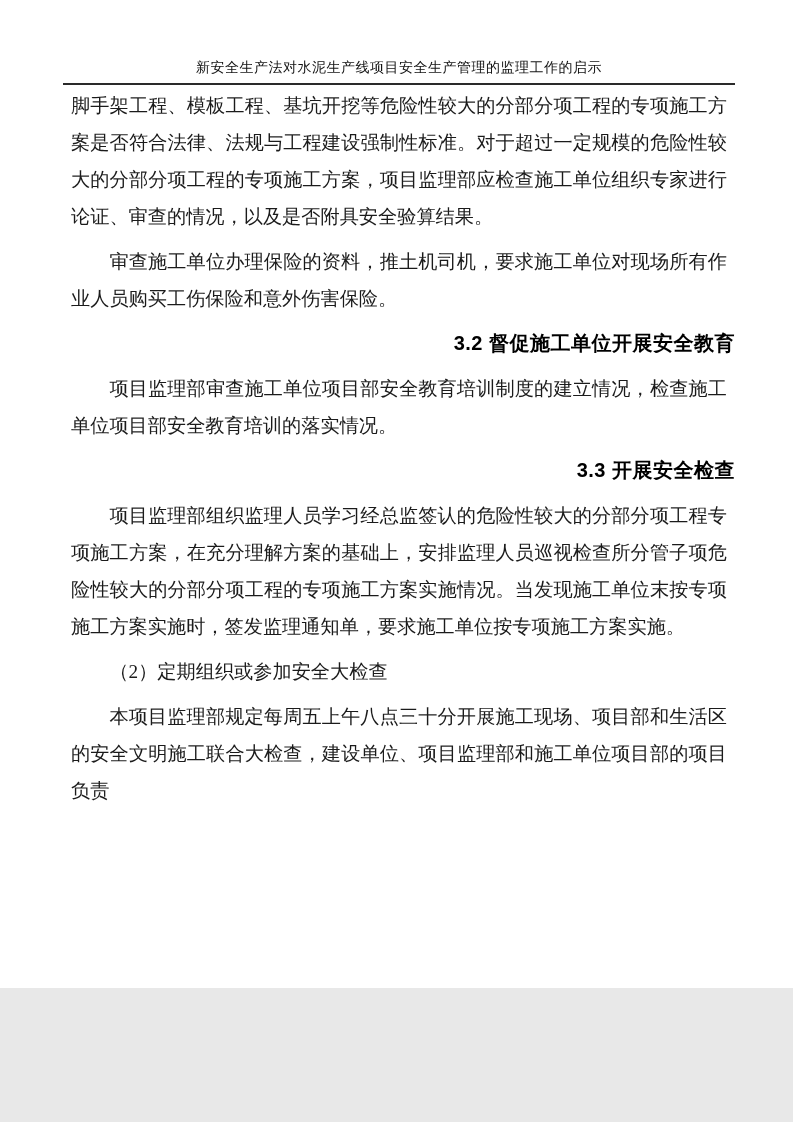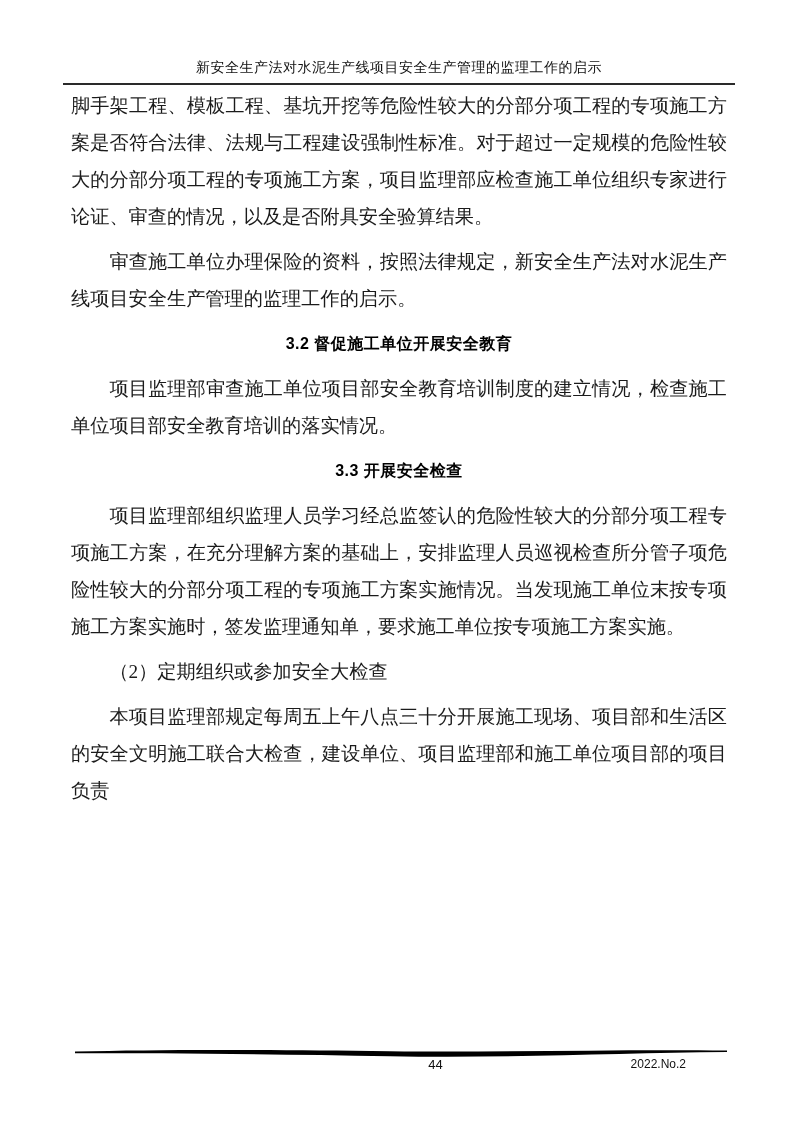--- a/index.html
+++ b/index.html
@@ -1,19 +1,19 @@
 <!DOCTYPE html>
 <html lang="zh"><head>
 <meta charset="utf-8">
 <style>
   html, body { margin: 0; padding: 0; background: #e8e8e8; }
   .page {
     position: relative;
     width: 793px;
-    height: 1122px;
+    height: 988px;
     margin: 0 auto;
     background: #ffffff;
     overflow: hidden;
     font-family: "Liberation Serif", serif;
     color: #1b1b1b;
   }
   .running-title {
     position: absolute;
     top: 59px;
     left: 63px;
@@ -39,26 +39,26 @@
     width: 672px;
     font-size: 19.2px;
     line-height: 37px;
     text-align: justify;
     color: #1b1b1b;
   }
   .content p { margin: 8px; }
   .content p.indent { text-indent: 2em; }
   .content h2 {
     margin: 0;
-    font-size: 16px;
+    font-size: 20px;
     line-height: 37px;
     font-weight: 700;
     color: #000;
     font-family: "Liberation Sans", sans-serif;
-    text-align: center;
+    text-align: right;
     letter-spacing: 0.5px;
   }
   .footer-bar-svg {
     position: absolute;
     top: 1047px;
     left: 75px;
     width: 652px;
     height: 14px;
   }
   .page-number {
@@ -88,21 +88,21 @@
 <body>
 
 <div class="page">
 
   <div class="running-title">新安全生产法对水泥生产线项目安全生产管理的监理工作的启示</div>
 
   <div class="header-rule"></div>
 
   <div class="content">
     <p>脚手架工程、模板工程、基坑开挖等危险性较大的分部分项工程的专项施工方案是否符合法律、法规与工程建设强制性标准。对于超过一定规模的危险性较大的分部分项工程的专项施工方案，项目监理部应检查施工单位组织专家进行论证、审查的情况，以及是否附具安全验算结果。</p>
-    <p class="indent">审查施工单位办理保险的资料，按照法律规定，新安全生产法对水泥生产线项目安全生产管理的监理工作的启示。</p>
+    <p class="indent">审查施工单位办理保险的资料，推土机司机，要求施工单位对现场所有作业人员购买工伤保险和意外伤害保险。</p>
     <h2>3.2 督促施工单位开展安全教育</h2>
     <p class="indent">项目监理部审查施工单位项目部安全教育培训制度的建立情况，检查施工单位项目部安全教育培训的落实情况。</p>
     <h2>3.3 开展安全检查</h2>
     <p class="indent">项目监理部组织监理人员学习经总监签认的危险性较大的分部分项工程专项施工方案，在充分理解方案的基础上，安排监理人员巡视检查所分管子项危险性较大的分部分项工程的专项施工方案实施情况。当发现施工单位末按专项施工方案实施时，签发监理通知单，要求施工单位按专项施工方案实施。</p>
     <p class="indent">（2）定期组织或参加安全大检查</p>
     <p class="indent">本项目监理部规定每周五上午八点三十分开展施工现场、项目部和生活区的安全文明施工联合大检查，建设单位、项目监理部和施工单位项目部的项目负责</p>
   </div>
 
   <svg class="footer-bar-svg" viewBox="0 0 652 14" preserveAspectRatio="none" aria-hidden="true">
     <path d="M0,4.5 C90,2.2 190,2.6 315,4.2 C420,5.6 545,2.2 652,3.6

